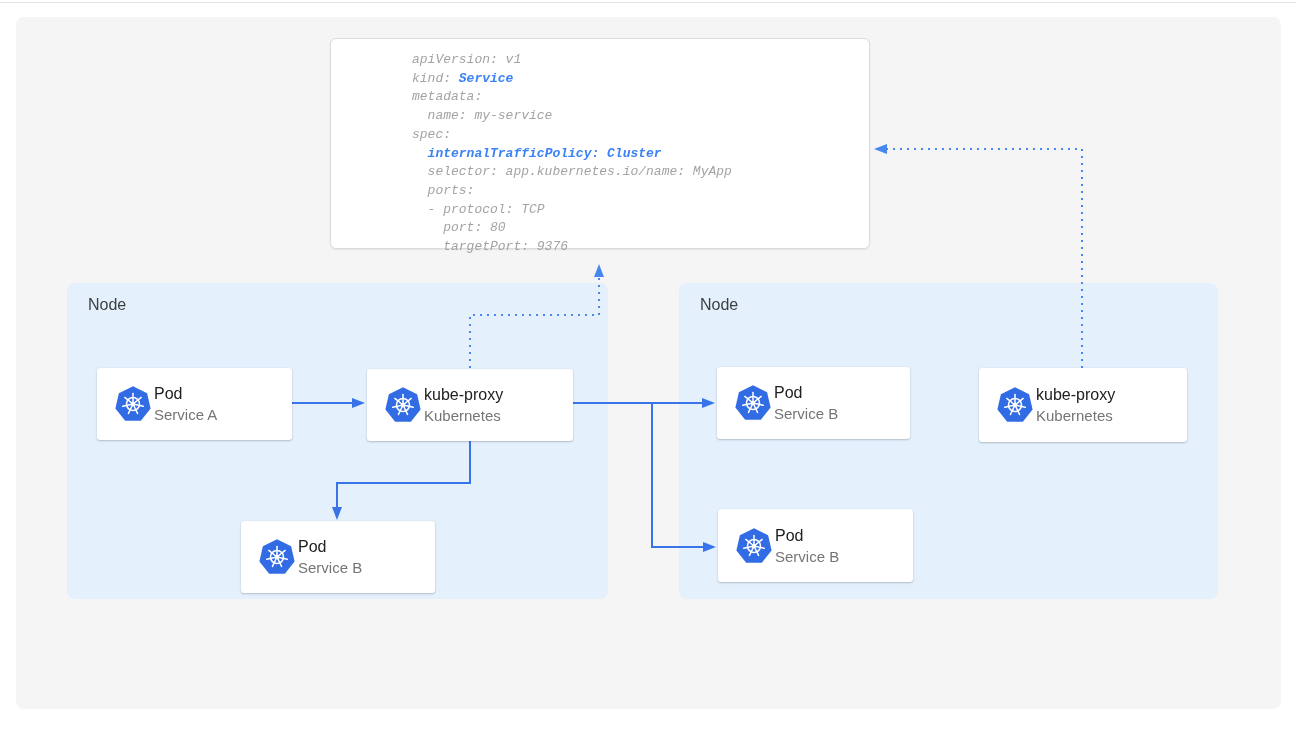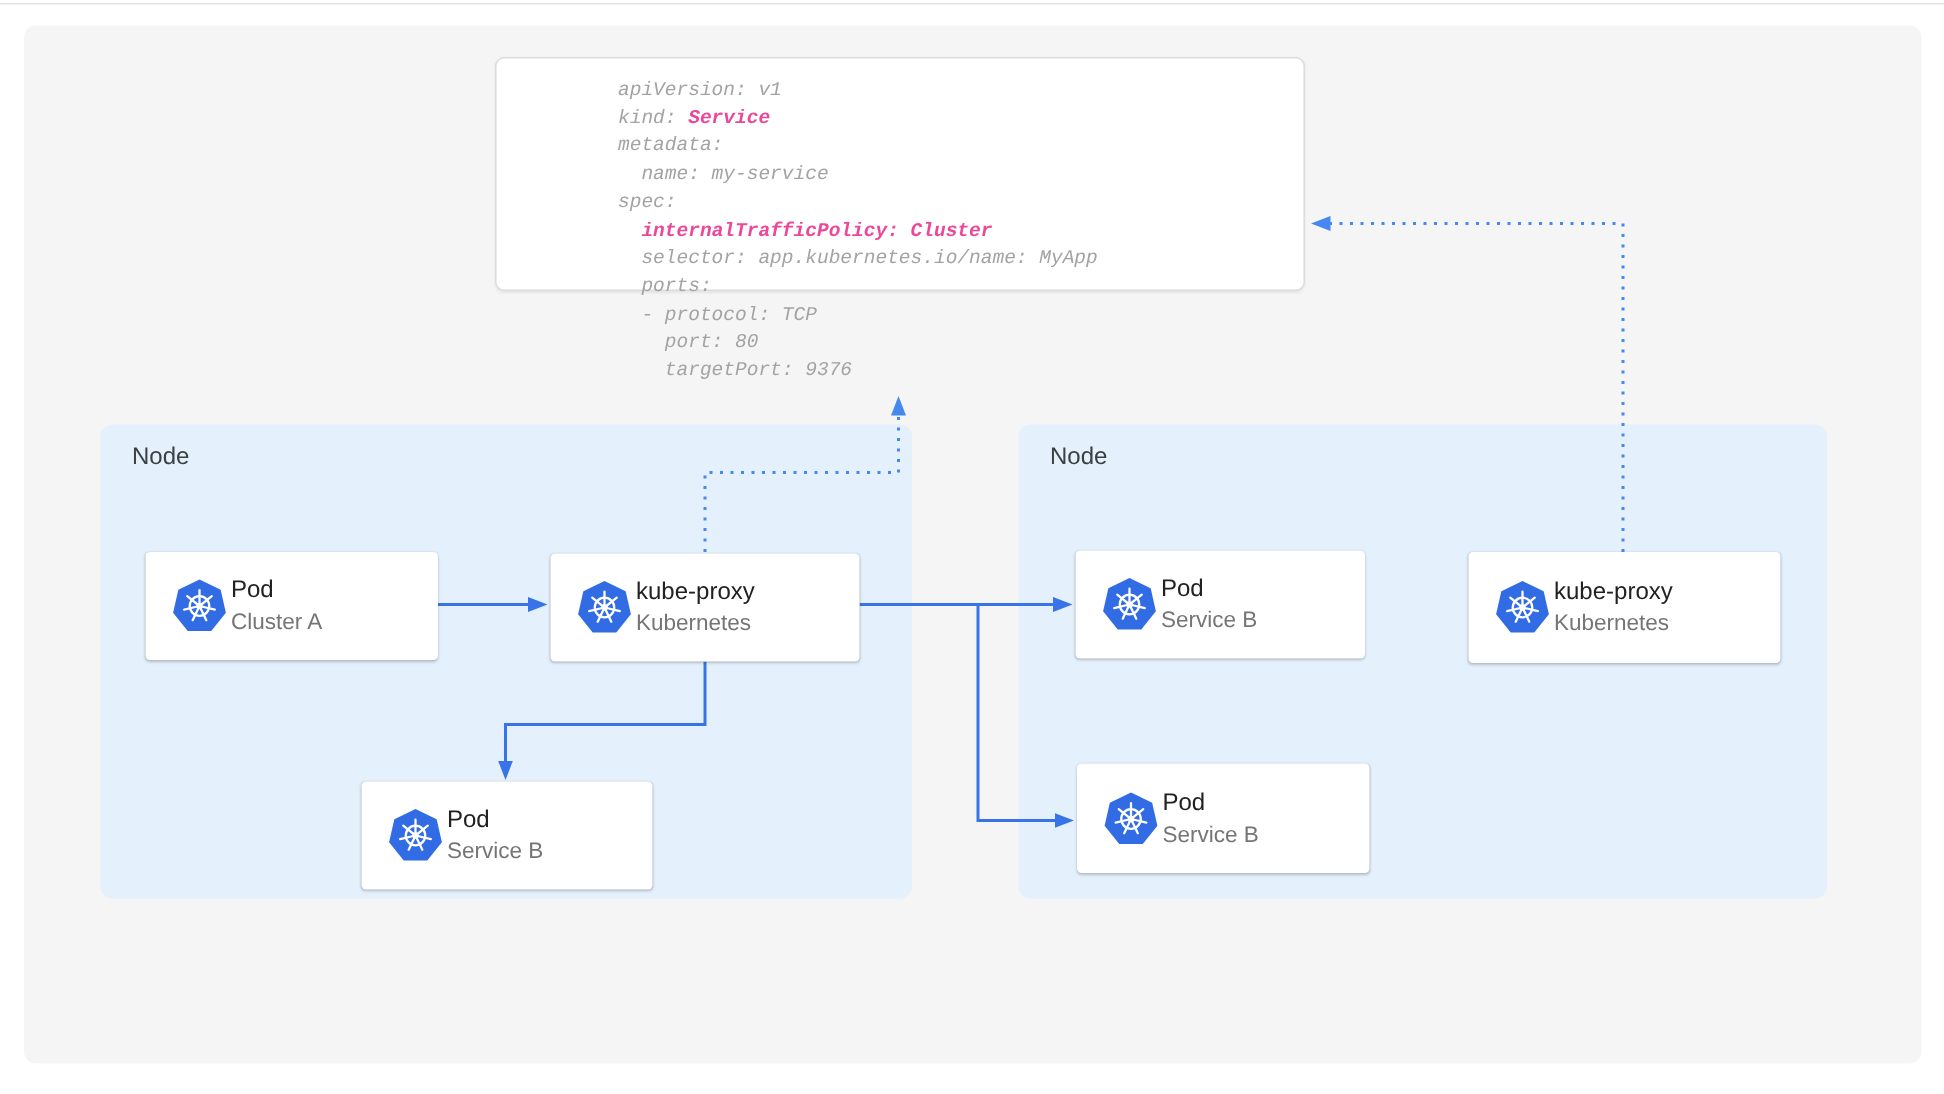--- a/index.html
+++ b/index.html
@@ -16,33 +16,33 @@
   }
   .canvas {
     position: absolute; left: 16px; top: 17px; width: 1265px; height: 692px;
     background: #f5f5f6; border-radius: 8px;
   }
   .arrows {
     position: absolute; left: 0; top: 0; width: 1296px; height: 729px;
     pointer-events: none;
   }
   .yaml-box {
-    position: absolute; left: 330px; top: 38px; width: 540px; height: 156px;
+    position: absolute; left: 330px; top: 38px; width: 540px; height: 211px;
     background: #ffffff; border: 1px solid #dadce0; border-radius: 6px;
     box-shadow: 0 1px 2px rgba(0,0,0,0.07);
   }
   .yaml-code {
     position: absolute; left: 81px; top: 12px;
     font-family: "Liberation Mono", monospace;
     font-style: italic;
     font-size: 13px; line-height: 18.7px;
     color: #a3a3a3;
     white-space: pre;
   }
-  .yaml-code .b { font-weight: bold; color: #ec4899; }
+  .yaml-code .b { font-weight: bold; color: #3b82f6; }
   .node {
     position: absolute; top: 283px; height: 316px;
     background: #e4f0fc; border-radius: 8px;
   }
   .node-left  { left: 67px;  width: 541px; }
   .node-right { left: 679px; width: 539px; }
   .node-label {
     position: absolute; left: 21px; top: 13px;
     font-size: 16px; color: #3c4043;
   }
@@ -121,21 +121,21 @@
       <line x1="50" y1="50" x2="60.8" y2="72.5"></line>
       <line x1="50" y1="50" x2="39.2" y2="72.5"></line>
       <line x1="50" y1="50" x2="25.6" y2="55.6"></line>
       <line x1="50" y1="50" x2="30.5" y2="34.4"></line>
     </g>
     <circle cx="50" cy="50" r="5.2" fill="#ffffff"></circle>
   </svg>
 </span>
   <div class="card-text">
     <div class="card-title">Pod</div>
-    <div class="card-subtitle">Cluster A</div>
+    <div class="card-subtitle">Service A</div>
   </div>
 </div>
 
 <div class="card card-kube-proxy-left">
   <span class="k8s-logo">
   <svg viewBox="0 0 100 100" width="42" height="42">
     <polygon fill="#326ce5" points="50,8 83.6,24.2 91.9,60.6 68.7,89.7 31.3,89.7 8.1,60.6 16.4,24.2"></polygon>
     <g stroke="#ffffff" stroke-width="3.6" fill="none" stroke-linecap="round">
       <circle cx="50" cy="50" r="15.5"></circle>
       <line x1="50" y1="50" x2="50" y2="25"></line>

